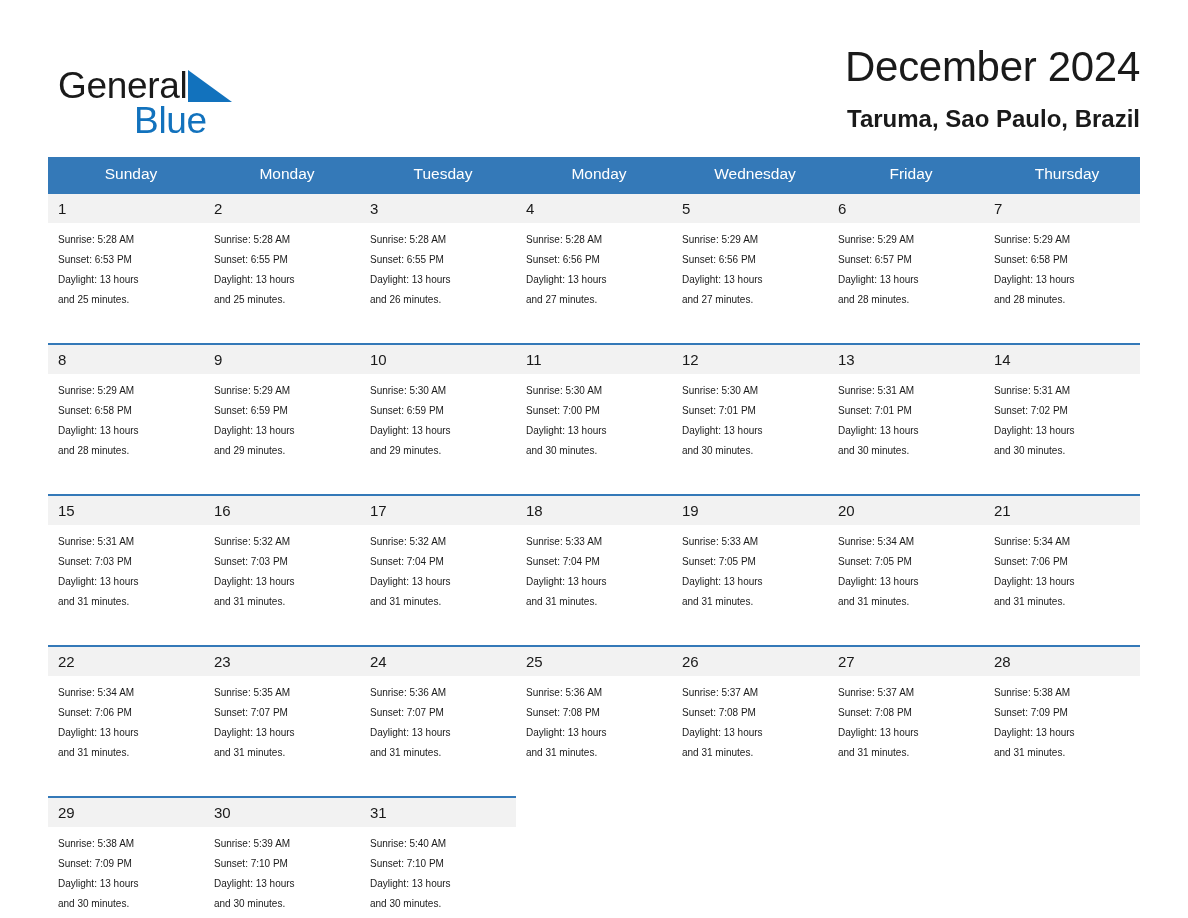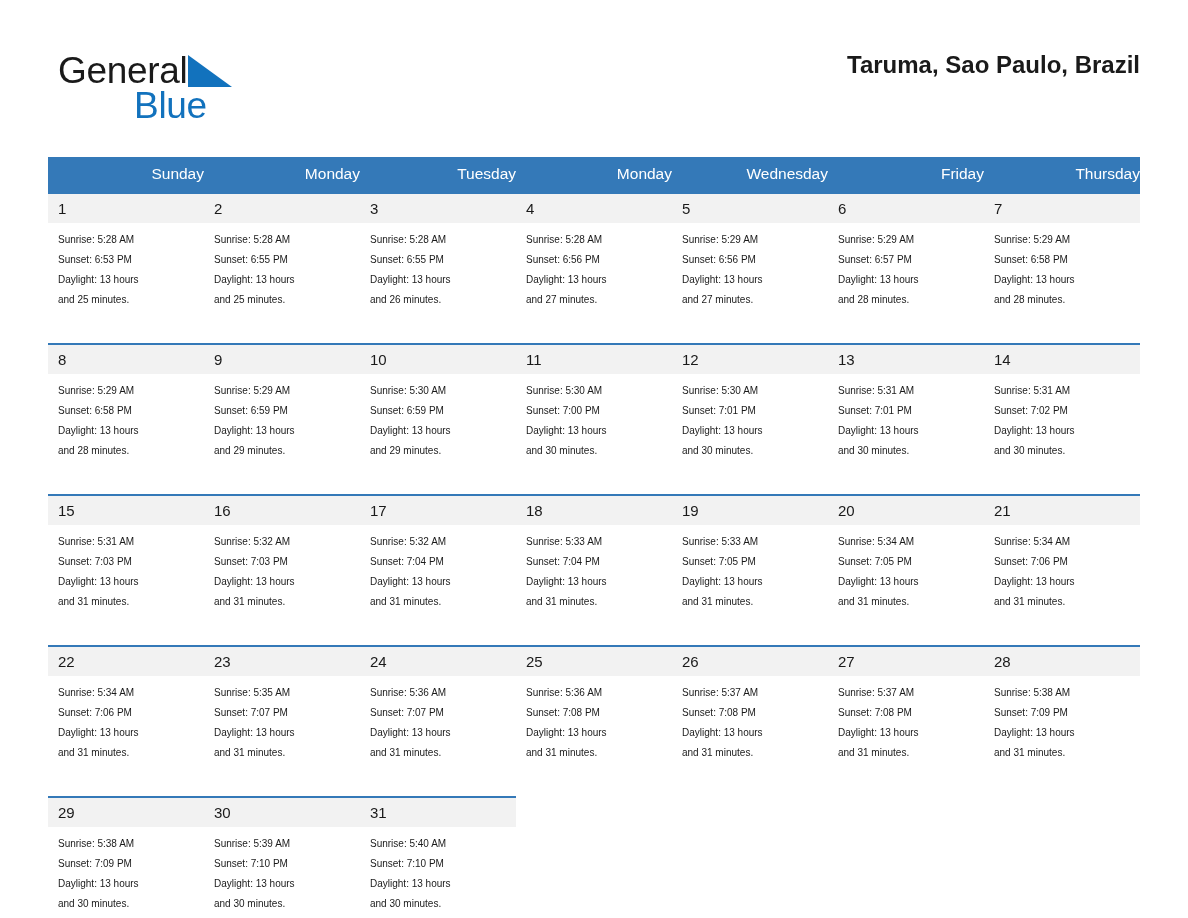--- a/index.html
+++ b/index.html
@@ -25,21 +25,21 @@
   .header {
     position: absolute;
     left: 48px;
     top: 40px;
     right: 48px;
     height: 110px;
   }
   .brand {
     position: absolute;
     left: 10px;
-    top: 10px;
+    top: 25px;
     width: 300px;
     height: 80px;
   }
   .brand-row1 {
     position: relative;
     height: 40px;
     display: flex;
     align-items: flex-end;
   }
   .brand-general {
@@ -103,21 +103,21 @@
     table-layout: fixed;
     width: 1092px;
   }
   table.cal col { width: 156px; }
 
   thead th {
     background: #3479b8;
     color: #ffffff;
     font-size: 15.5px;
     font-weight: 400;
-    text-align: right;
+    text-align: center;
     padding: 8px 0 9px 10px;
     height: 18px;
     border: 0;
   }
 
   td.day {
     vertical-align: top;
     padding: 0;
     height: 135px;
     border: 0;
@@ -162,20 +162,21 @@
         <svg class="brand-tri" viewBox="0 0 44 32">
           <polygon points="0,0 44,32 0,32" fill="#1272bd"></polygon>
         </svg>
       </div>
       <div class="brand-row2">
         <span class="brand-blue">Blue</span>
       </div>
     </div>
 
     <div class="title-block">
+      <div class="month-title">December 2024</div>
       <div class="location">Taruma, Sao Paulo, Brazil</div>
     </div>
 
   </div>
 
   <div class="calendar">
     <table class="cal">
       <colgroup>
         <col>
           <col>

